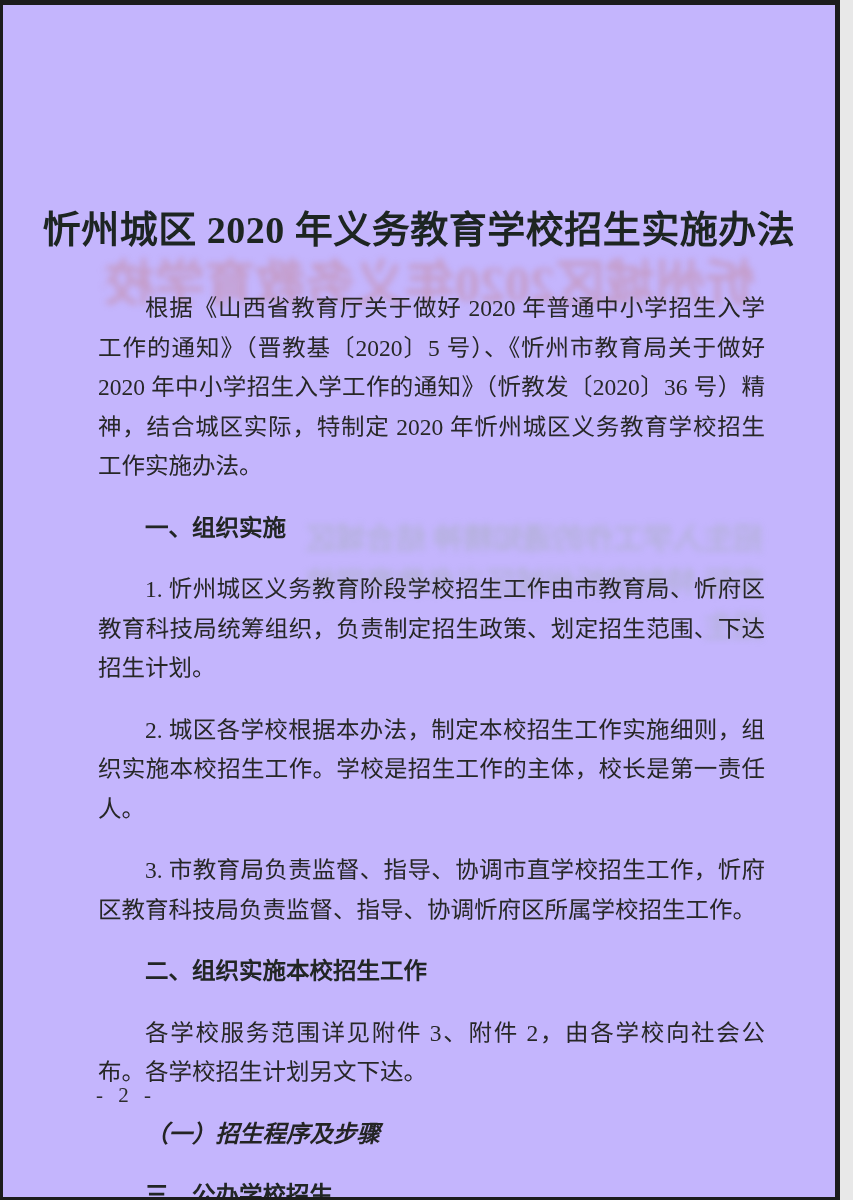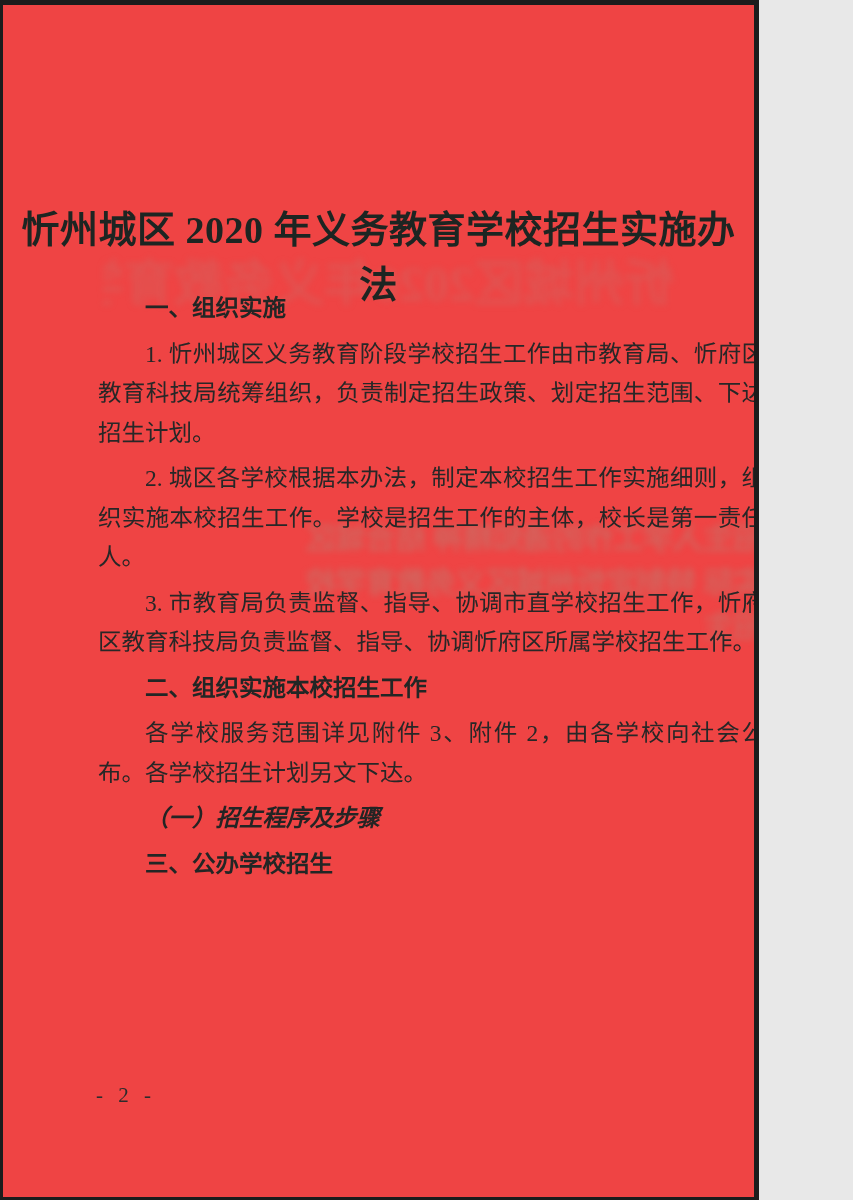--- a/index.html
+++ b/index.html
@@ -1,22 +1,22 @@
 <!DOCTYPE html>
 <html lang="zh-CN"><head>
 <meta charset="utf-8">
 <style>
   html, body { margin: 0; padding: 0; background: #e8e8e8; }
 
   .scan-page {
     position: relative;
-    width: 759px;
+    width: 840px;
     height: 1200px;
     box-sizing: border-box;
-    background: #ef4444;
+    background: #c4b5fd;
     border-style: solid;
     border-color: #1c1c1c;
     border-width: 5px 5px 3px 3px;   
     overflow: hidden;
     font-family: "Liberation Serif", "DejaVu Serif", serif;
   }
 
   
   .doc-title {
     position: absolute;
@@ -64,21 +64,21 @@
     position: absolute;
     left: 95px;
     width: 667px;
     top: 284px;
     font-size: 23.5px;
     line-height: 39.5px;
     color: #272727;
     text-align: justify;
   }
   .blk { margin: 0; text-indent: 2em; }
-  .blk + .blk { margin-top: 6px; }
+  .blk + .blk { margin-top: 22px; }
   .h1 {
     font-family: "Liberation Sans", "DejaVu Sans", sans-serif;
     font-weight: 700;
     color: #222625;
   }
   .h2 {
     font-weight: 700;
     font-style: italic;
     color: #242424;
   }
@@ -98,20 +98,21 @@
 
 <div class="scan-page">
 
   <div class="bleed bleed-title">忻州城区2020年义务教育学校招生实施办法</div>
 
   <div class="bleed bleed-body">招生入学工作的通知精神 结合城区实际 特制定忻州城区义务教育学校招生</div>
 
   <div class="doc-title">忻州城区 2020 年义务教育学校招生实施办法</div>
 
   <div class="content">
+    <p class="blk">根据《山西省教育厅关于做好 2020 年普通中小学招生入学工作的通知》（晋教基〔2020〕5 号）、《忻州市教育局关于做好 2020 年中小学招生入学工作的通知》（忻教发〔2020〕36 号）精神，结合城区实际，特制定 2020 年忻州城区义务教育学校招生工作实施办法。</p>
     <p class="blk h1">一、组织实施</p>
     <p class="blk">1. 忻州城区义务教育阶段学校招生工作由市教育局、忻府区教育科技局统筹组织，负责制定招生政策、划定招生范围、下达招生计划。</p>
     <p class="blk">2. 城区各学校根据本办法，制定本校招生工作实施细则，组织实施本校招生工作。学校是招生工作的主体，校长是第一责任人。</p>
     <p class="blk">3. 市教育局负责监督、指导、协调市直学校招生工作，忻府区教育科技局负责监督、指导、协调忻府区所属学校招生工作。</p>
     <p class="blk h1">二、组织实施本校招生工作</p>
     <p class="blk">各学校服务范围详见附件 3、附件 2，由各学校向社会公布。各学校招生计划另文下达。</p>
     <p class="blk h2">（一）招生程序及步骤</p>
     <p class="blk h1">三、公办学校招生</p>
   </div>
 

